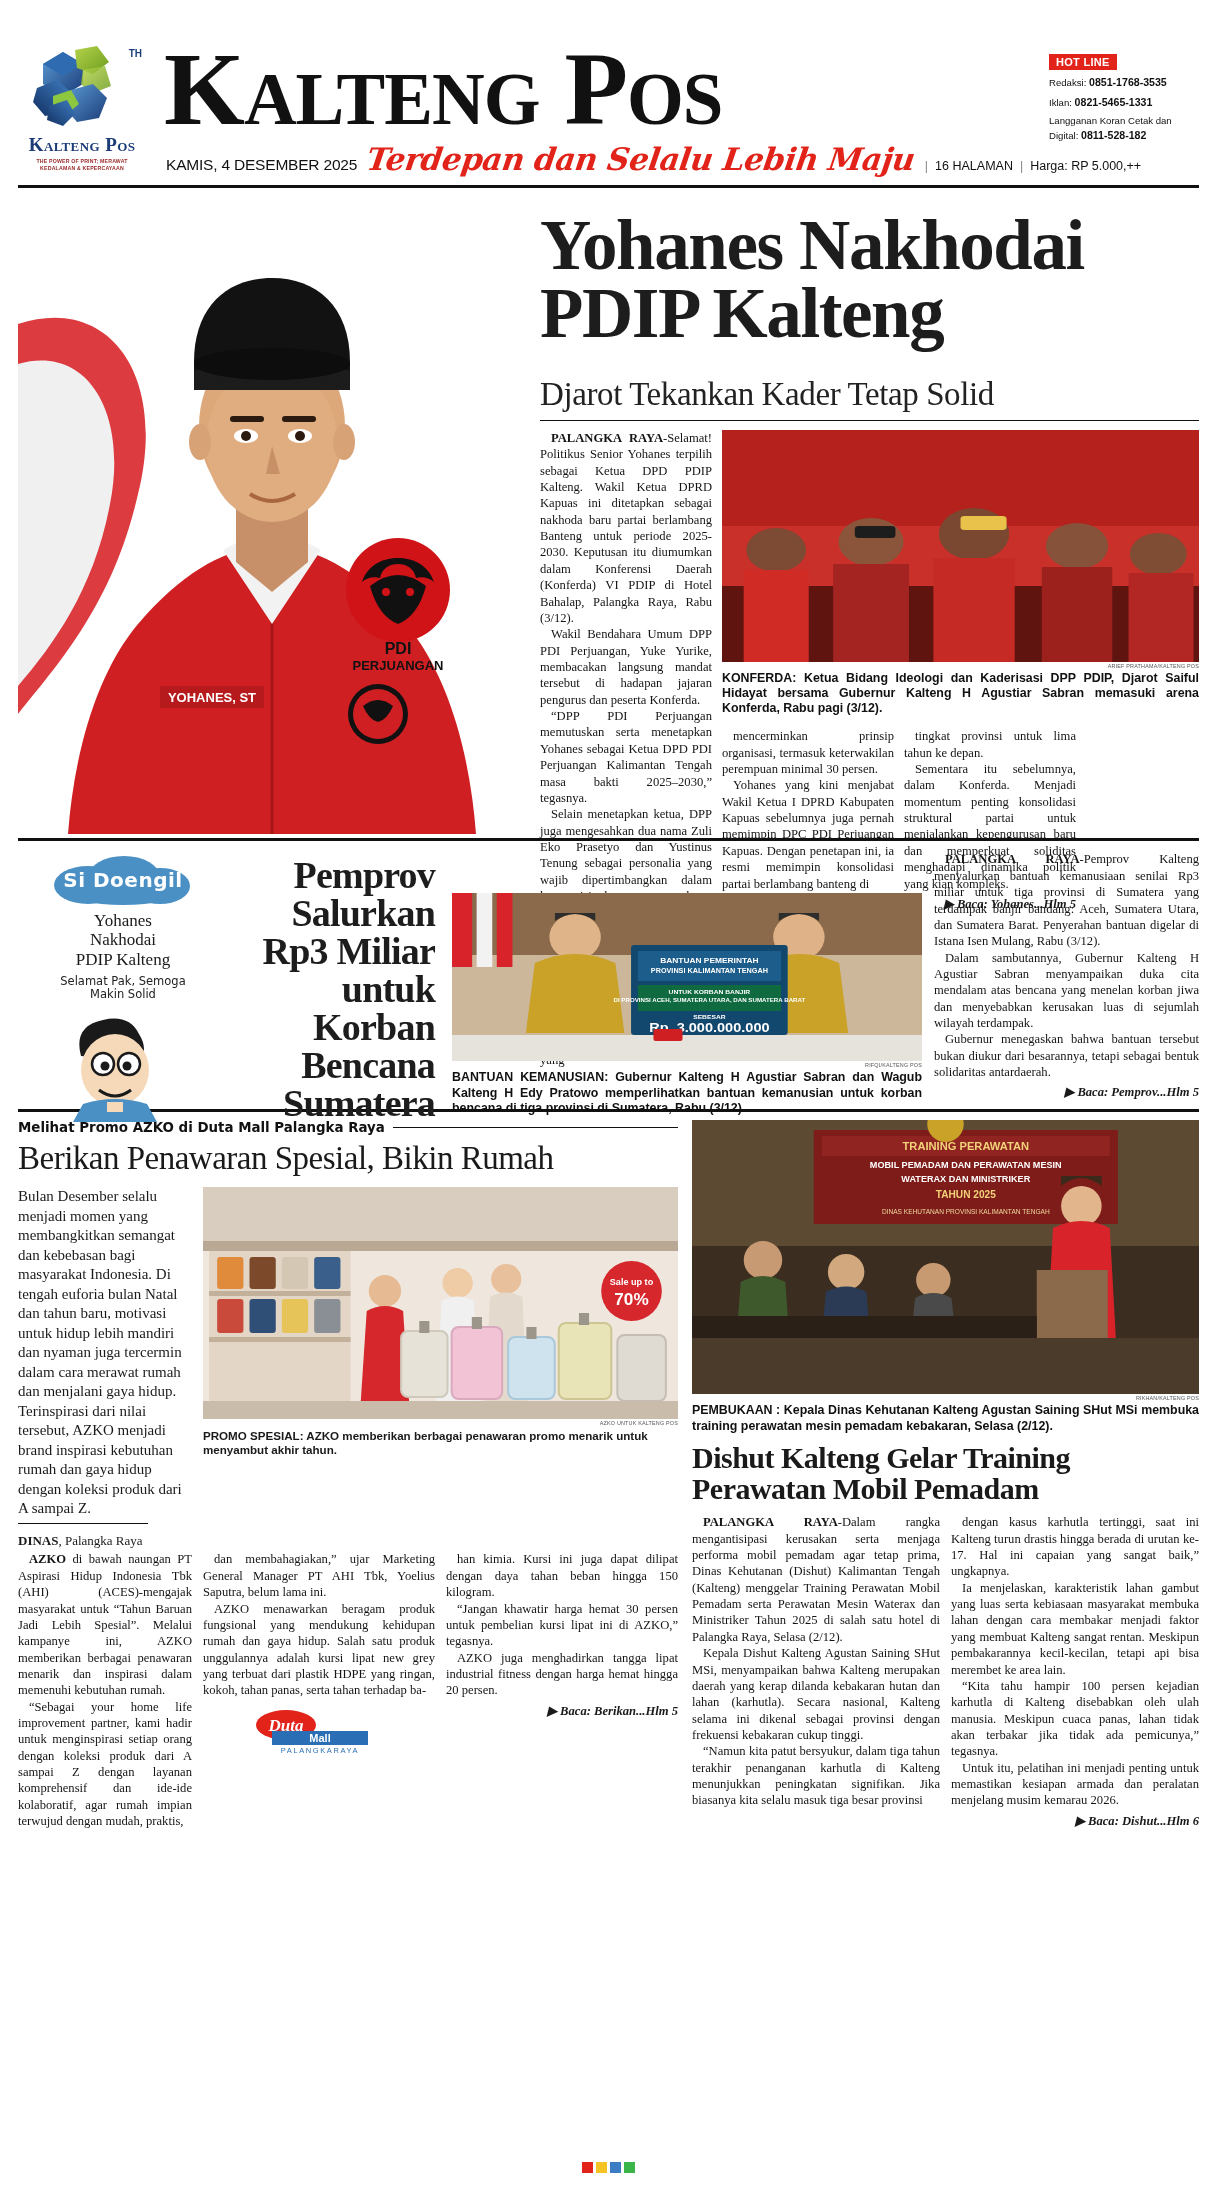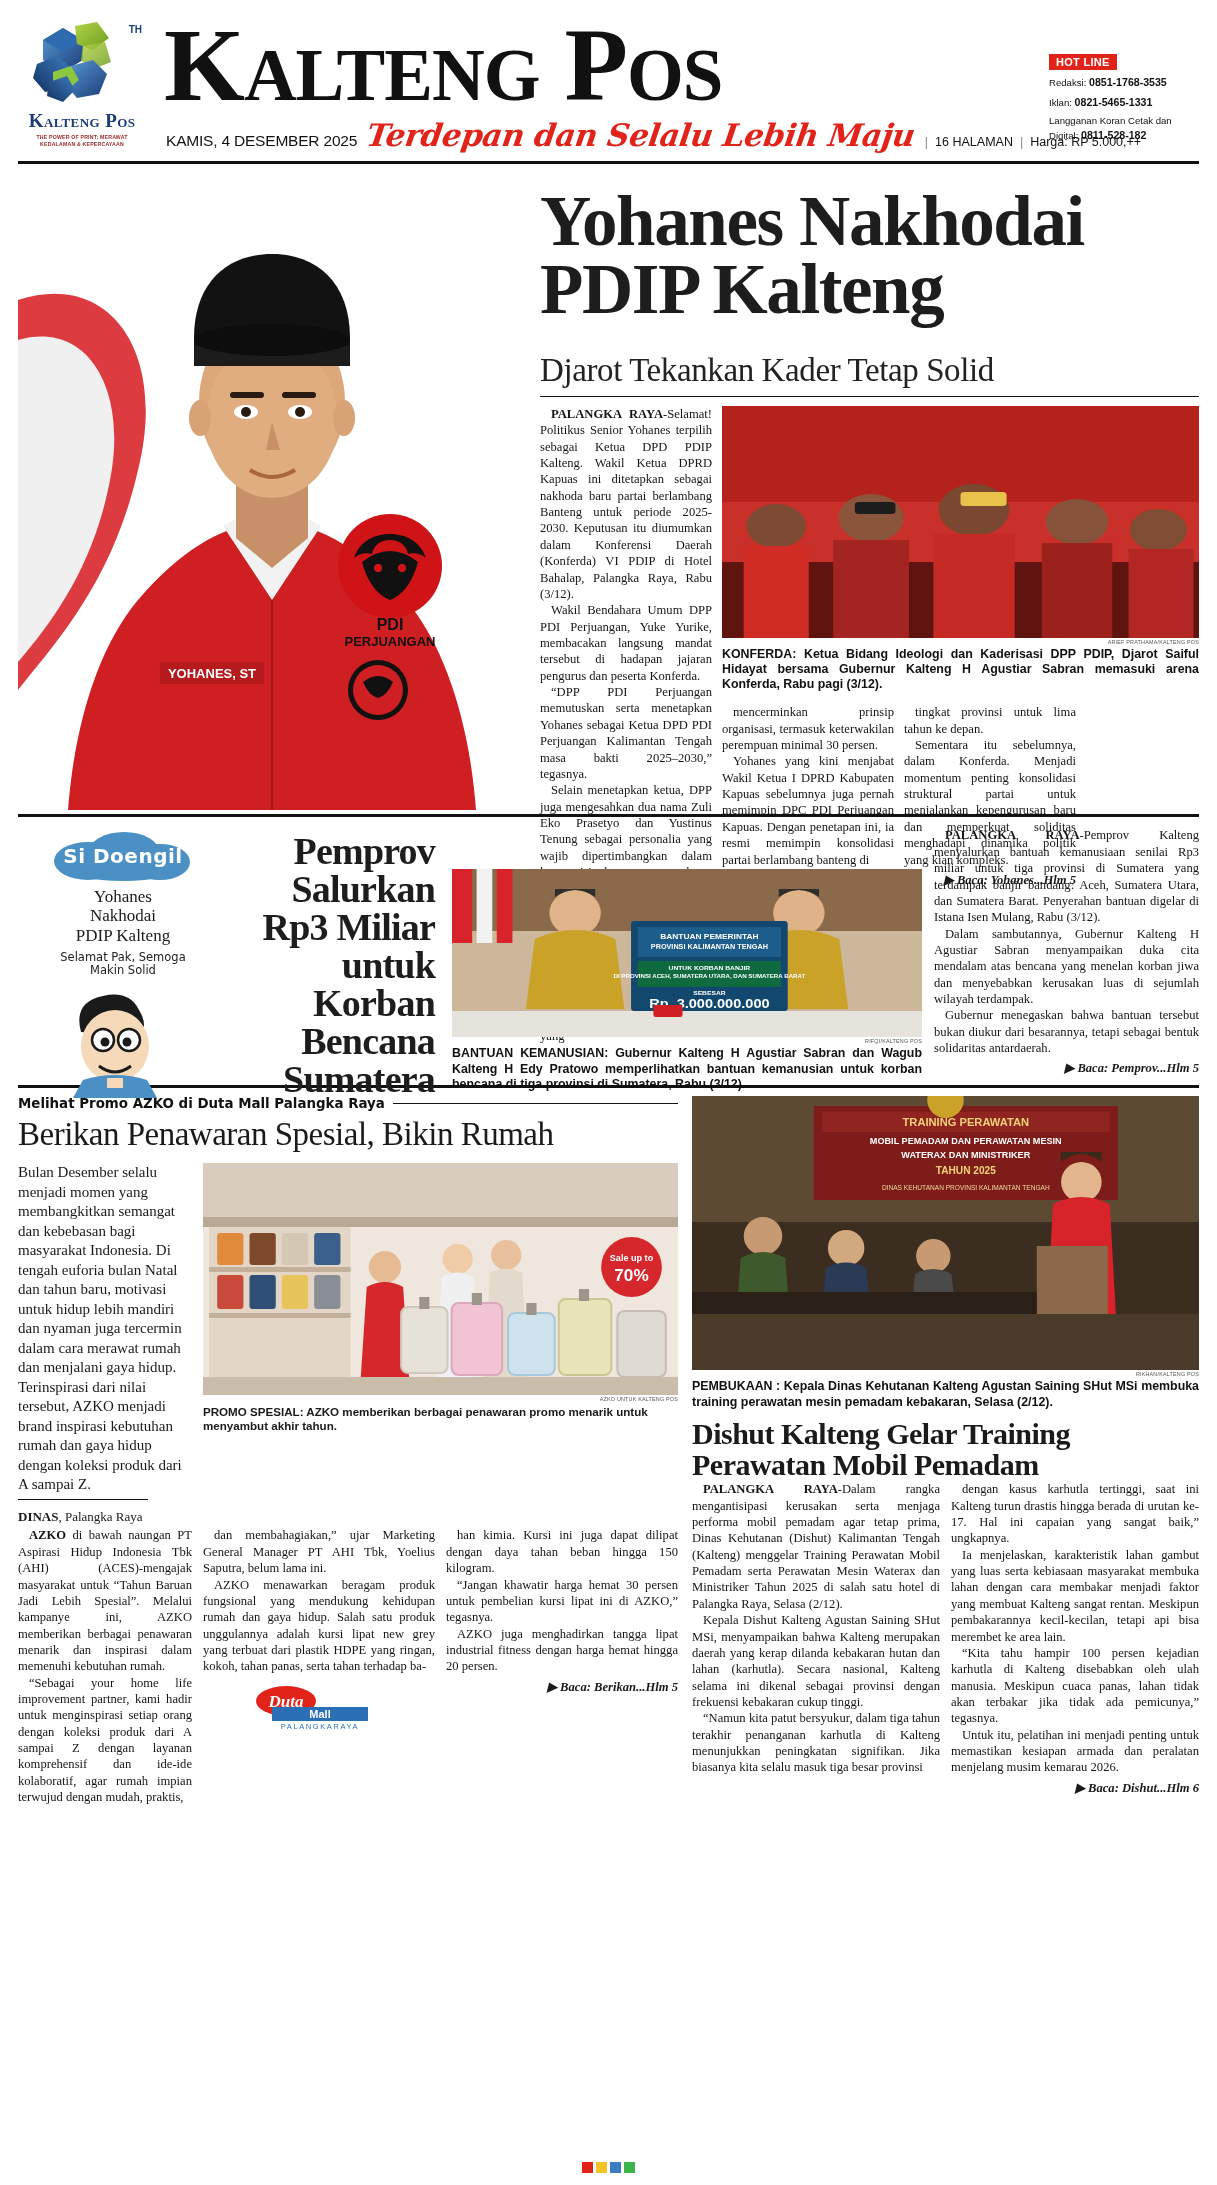--- a/index.html
+++ b/index.html
@@ -8,21 +8,21 @@
     width:1217px; height:2185px;
     background:#ffffff;
     font-family:"Liberation Serif", serif;
     color:#1a1a1a;
     overflow:hidden;
     position:relative;
   }
   .page { width:1217px; height:2185px; padding:0 18px; position:relative; }
 
   
-  .masthead { display:flex; align-items:flex-start; padding-top:20px; position:relative; }
+  .masthead { display:flex; align-items:flex-start; padding-top:44px; position:relative; }
   .logo-block { width:128px; flex:0 0 128px; text-align:center; position:relative; }
   .logo-mark { width:118px; height:88px; margin:0 auto; position:relative; }
   .logo-th { position:absolute; right:4px; top:4px; font-size:10px; font-weight:bold; color:#1d3f7a; font-family:"Liberation Sans",sans-serif;}
   .logo-name { font-family:"Liberation Serif",serif; font-variant:small-caps; font-weight:bold; color:#1b3c78; font-size:19px; letter-spacing:.4px; margin-top:2px;}
   .logo-tag { font-family:"Liberation Sans",sans-serif; font-size:5.2px; color:#9a2a2a; letter-spacing:.2px; line-height:1.35; margin-top:2px; font-weight:bold;}
   .title-block { flex:1; padding-left:12px; position:relative; }
   .paper-title {
     font-family:"Liberation Serif", serif;
     font-weight:bold;
     font-size:104px;
@@ -106,21 +106,21 @@
   .azko-lead { width:174px; flex:0 0 174px; font-family:"Liberation Serif",serif; font-size:15px; line-height:1.30; text-align:left;}
   .azko-photo { flex:1; height:232px; background:#d8d4cf; position:relative; overflow:hidden;}
   .azko-cap { font-family:"Liberation Sans",sans-serif; font-weight:bold; font-size:11.6px; line-height:1.2; margin-top:3px;}
   .byline { font-family:"Liberation Serif",serif; font-size:13px; margin-top:9px; }
   .byline b { font-weight:bold; }
   .bline { border-top:1px solid #111; width:130px; margin:4px 0 6px 0;}
   .azko-cols { display:flex; gap:11px; margin-top:2px; }
   .dishut { flex:1; }
   .dishut-photo { width:100%; height:274px; background:#4a3b2a; position:relative; overflow:hidden;}
   .dishut h2 { font-family:"Liberation Serif",serif; font-weight:bold; font-size:30px; line-height:1.06; margin:8px 0 0 0; letter-spacing:-.5px;}
-  .dishut-cols { display:flex; gap:11px; margin-top:0;}
+  .dishut-cols { display:flex; gap:11px; margin-top:9px;}
 
   .footer-dots { position:absolute; left:0; right:0; bottom:12px; display:flex; justify-content:center; gap:3px;}
   .dot { width:11px; height:11px; }
 </style>
 </head>
 <body>
 
 <div class="page">
 
   <div class="masthead">
@@ -227,21 +227,21 @@
         <ellipse cx="182" cy="248" rx="11" ry="18" fill="#d8a277"></ellipse>
         <ellipse cx="326" cy="248" rx="11" ry="18" fill="#d8a277"></ellipse>
 
         <rect x="142" y="492" width="104" height="22" fill="#b71a1d"></rect>
         <text x="194" y="508" font-family="Liberation Sans, sans-serif" font-size="13" font-weight="bold" fill="#fff" text-anchor="middle">YOHANES, ST</text>
 
         <circle cx="360" cy="520" r="30" fill="#111"></circle>
         <circle cx="360" cy="520" r="25" fill="#cf1f22"></circle>
         <path d="M345,512 q15,-12 30,0 q-6,14 -15,16 q-9,-2 -15,-16 z" fill="#111"></path>
       </svg>
-      <div style="position:absolute;left:292px;top:340px;width:160px;height:140px;">
+      <div style="position:absolute;left:300px;top:340px;width:160px;height:140px;">
         <svg width="160" height="140" viewBox="0 0 160 140">
           <circle cx="80" cy="56" r="52" fill="#d01317"></circle>
           <path d="M44,48 C50,30 66,24 80,24 C94,24 110,30 116,48 C112,44 104,42 98,44 C96,34 88,30 80,30 C72,30 64,34 62,44 C56,42 48,44 44,48 Z" fill="#111"></path>
           <path d="M52,52 q28,-22 56,0 q-8,30 -28,38 q-20,-8 -28,-38 z" fill="#111"></path>
           <circle cx="68" cy="58" r="4" fill="#d01317"></circle>
           <circle cx="92" cy="58" r="4" fill="#d01317"></circle>
           <text x="80" y="120" font-family="Liberation Sans, sans-serif" font-size="16" font-weight="bold" fill="#111" text-anchor="middle">PDI</text>
           <text x="80" y="136" font-family="Liberation Sans, sans-serif" font-size="13" font-weight="bold" fill="#111" text-anchor="middle">PERJUANGAN</text>
         </svg>
       </div>

